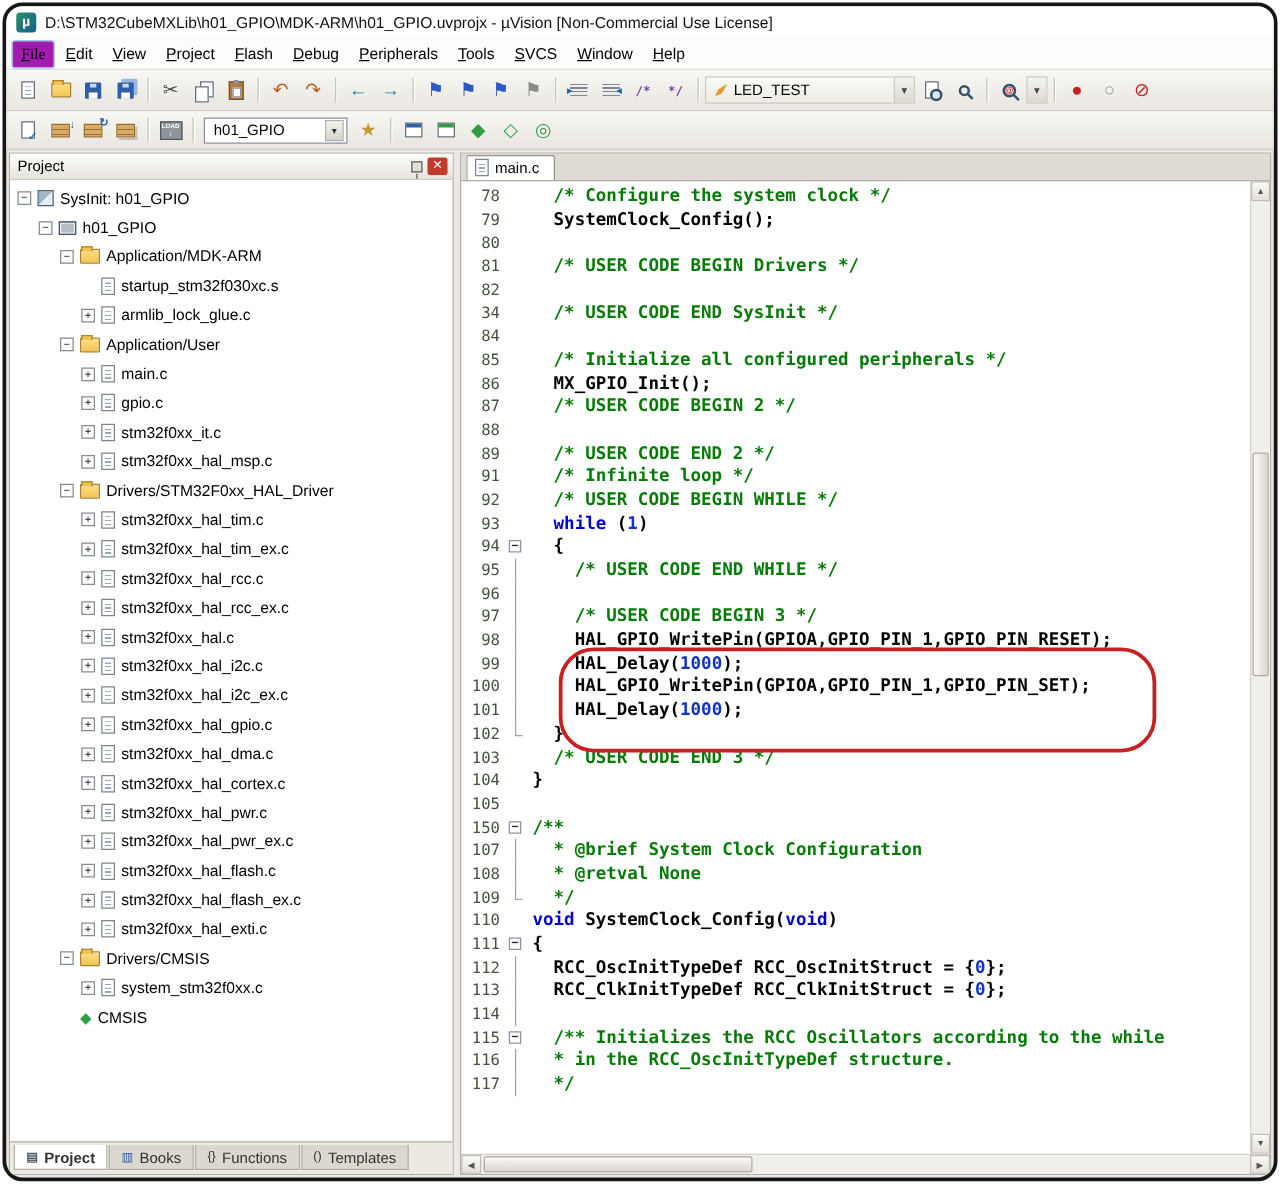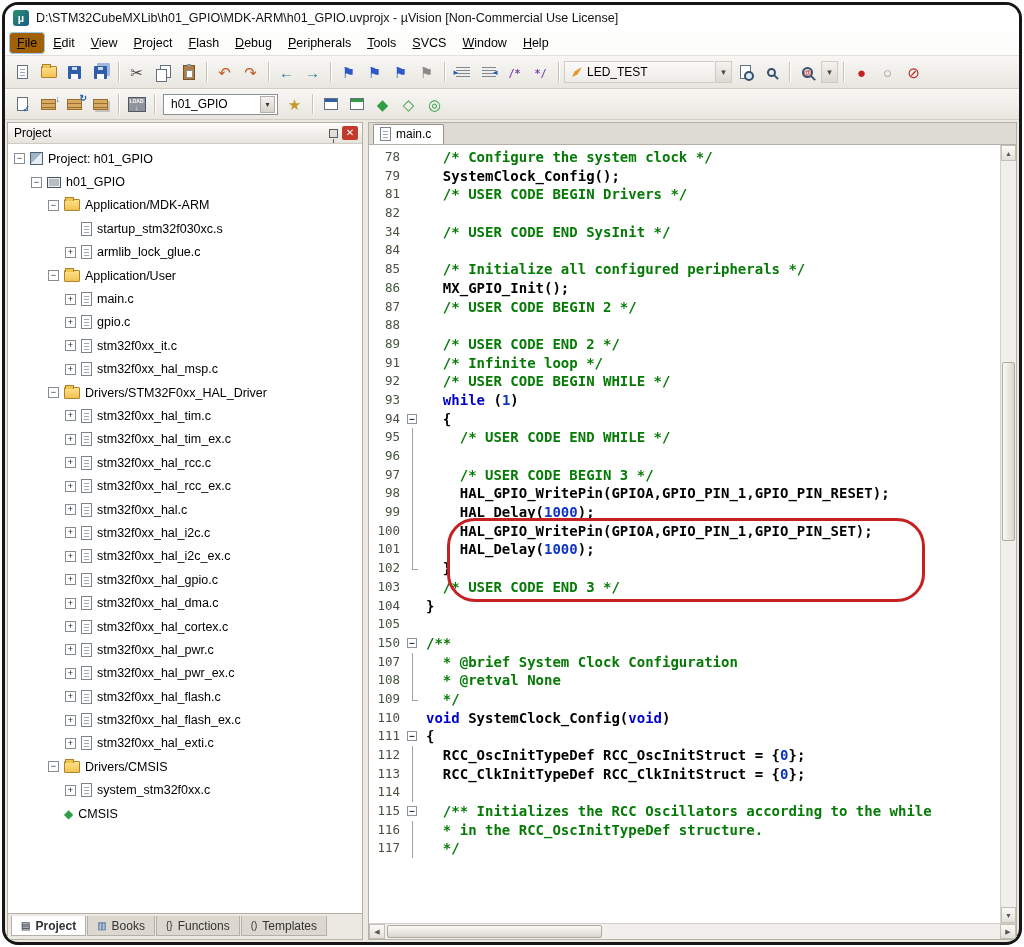--- a/index.html
+++ b/index.html
@@ -11,21 +11,21 @@
   .titlebar { height:26px; background:#ffffff; display:flex; align-items:center; padding:0 8px; gap:7px; flex:none; }
   .appicon { width:16px; height:16px; border-radius:3px; background:linear-gradient(135deg,#2e8f6e,#155e8c);
              color:#fff; font-size:11px; line-height:16px; text-align:center; font-weight:bold; flex:none; }
   .title-text { font-size:12.5px; color:#111; white-space:nowrap; overflow:hidden; }
 
   
   .menubar { height:25px; background:#fdfdfc; display:flex; align-items:center; padding:0 4px; flex:none;
              border-bottom:1px solid #e3e0da; font-size:12.5px; }
   .menu-item { padding:3px 7px; margin:0 1px; border-radius:2px; }
   .menu-item::first-letter { text-decoration:underline; }
-  .menu-item.focused { outline:1px solid #9ec7ee; background:#a16207; }
+  .menu-item.focused { outline:1px solid #9ec7ee; background:#a21caf;font-family:Liberation Serif, serif; }
 
   
   .toolbar { display:flex; align-items:center; padding:2px 5px; gap:1px; flex:none;
              background:linear-gradient(#f8f7f4,#e9e6e0); border-bottom:1px solid #d2cec6; }
   #tb1 { height:33px; } #tb2 { height:31px; }
   .tbtn { width:25px; height:24px; display:flex; align-items:center; justify-content:center; border-radius:3px; flex:none; }
   .tglyph { font-size:15px; line-height:1; }
   .tb-sep { width:1px; height:20px; background:#c7c3bb; box-shadow:1px 0 0 #fff; margin:0 4px; flex:none; }
   .tfield { display:flex; align-items:center; gap:5px; height:22px; padding:0 7px; min-width:150px; flex:none;
             background:linear-gradient(#fbfaf8,#ecebe6); border:1px solid #cfccc4; border-right:none; font-size:12px; }
@@ -320,21 +320,21 @@
     <div class="panel">
       <div class="panel-header">
         <span class="panel-title">Project</span>
         <span class="pin"></span>
         <span class="closebox">✕</span>
       </div>
       <div class="tree">
           <div class="tree-row" style="padding-left: 6px;">
             <span class="exp">−</span>
             <span class="ti ti-project"></span>
-            <span class="tlabel">Project: h01_GPIO</span>
+            <span class="tlabel">SysInit: h01_GPIO</span>
           </div>
           <div class="tree-row" style="padding-left: 23px;">
             <span class="exp">−</span>
             <span class="ti ti-target"></span>
             <span class="tlabel">h01_GPIO</span>
           </div>
           <div class="tree-row" style="padding-left: 40px;">
             <span class="exp">−</span>
             <span class="ti ti-folder"></span>
             <span class="tlabel">Application/MDK-ARM</span>
@@ -497,20 +497,21 @@
         <div class="etab">
           <span class="ti ti-file"></span>
           <span>main.c</span>
         </div>
       </div>
       <div class="editor-body">
         <div class="code-wrap">
           <div class="annot" style="top: 373px; height: 83.8px; border-color: rgb(198, 33, 33);"></div>
         <div class="code-line"><span class="ln">78</span><span class="fold"></span><span class="ct"><span class="tk-c">  /* Configure the system clock */</span></span></div>
             <div class="code-line"><span class="ln">79</span><span class="fold"></span><span class="ct"><span class="tk-p">  SystemClock_Config();</span></span></div>
+            <div class="code-line"><span class="ln">80</span><span class="fold"></span><span class="ct"></span></div>
             <div class="code-line"><span class="ln">81</span><span class="fold"></span><span class="ct"><span class="tk-c">  /* USER CODE BEGIN Drivers */</span></span></div>
             <div class="code-line"><span class="ln">82</span><span class="fold"></span><span class="ct"></span></div>
             <div class="code-line"><span class="ln">34</span><span class="fold"></span><span class="ct"><span class="tk-c">  /* USER CODE END SysInit */</span></span></div>
             <div class="code-line"><span class="ln">84</span><span class="fold"></span><span class="ct"></span></div>
             <div class="code-line"><span class="ln">85</span><span class="fold"></span><span class="ct"><span class="tk-c">  /* Initialize all configured peripherals */</span></span></div>
             <div class="code-line"><span class="ln">86</span><span class="fold"></span><span class="ct"><span class="tk-p">  MX_GPIO_Init();</span></span></div>
             <div class="code-line"><span class="ln">87</span><span class="fold"></span><span class="ct"><span class="tk-c">  /* USER CODE BEGIN 2 */</span></span></div>
             <div class="code-line"><span class="ln">88</span><span class="fold"></span><span class="ct"></span></div>
             <div class="code-line"><span class="ln">89</span><span class="fold"></span><span class="ct"><span class="tk-c">  /* USER CODE END 2 */</span></span></div>
             <div class="code-line"><span class="ln">91</span><span class="fold"></span><span class="ct"><span class="tk-c">  /* Infinite loop */</span></span></div>

